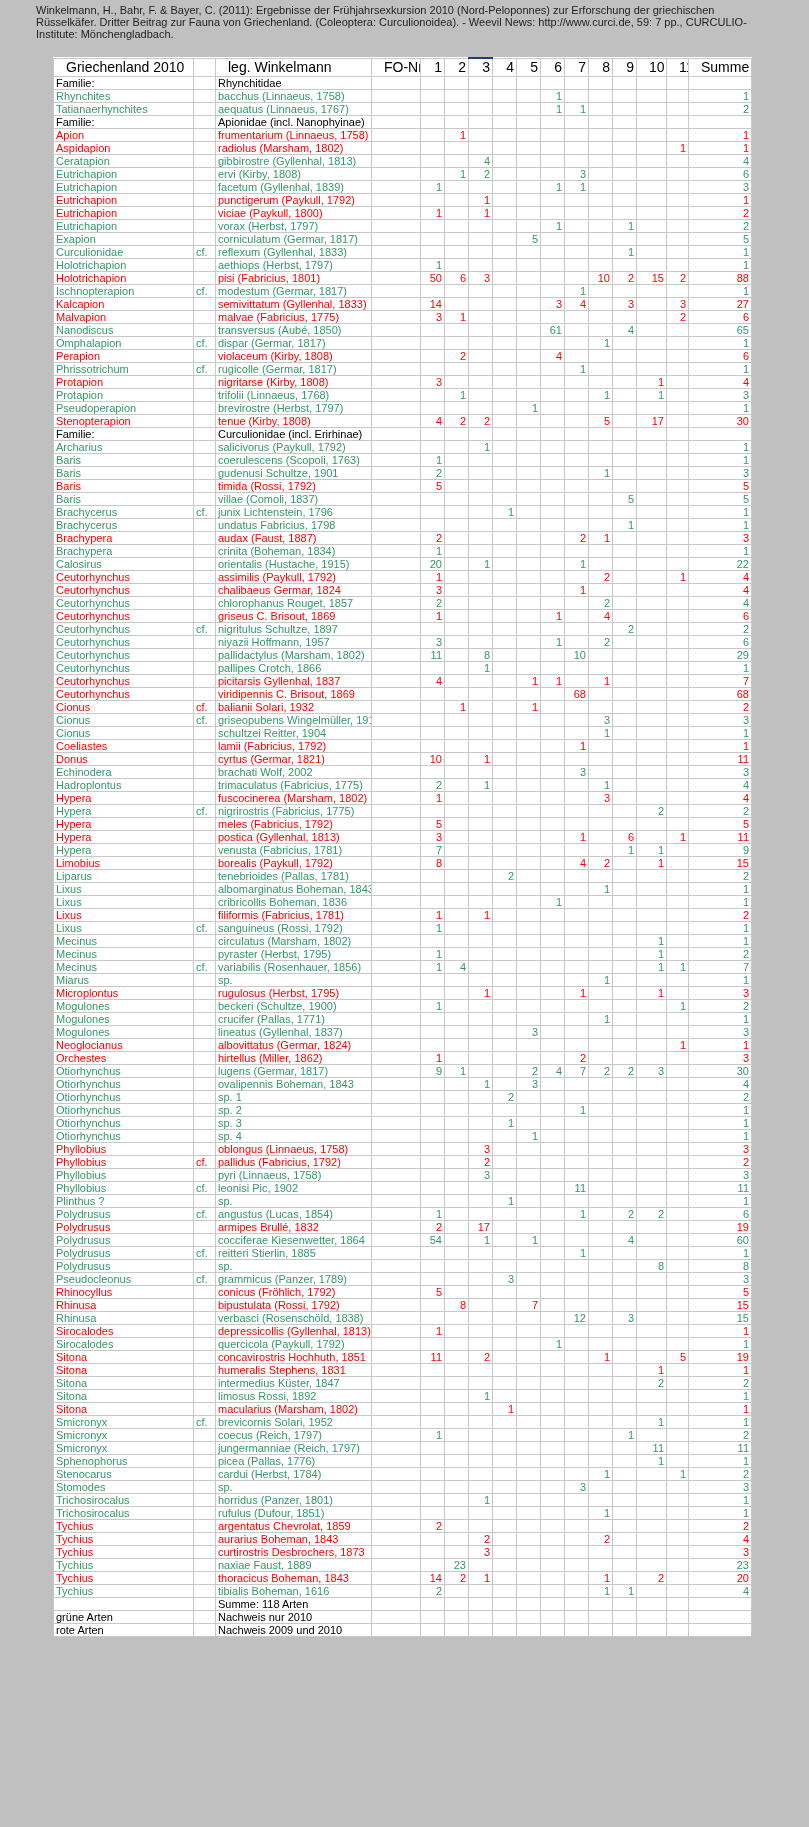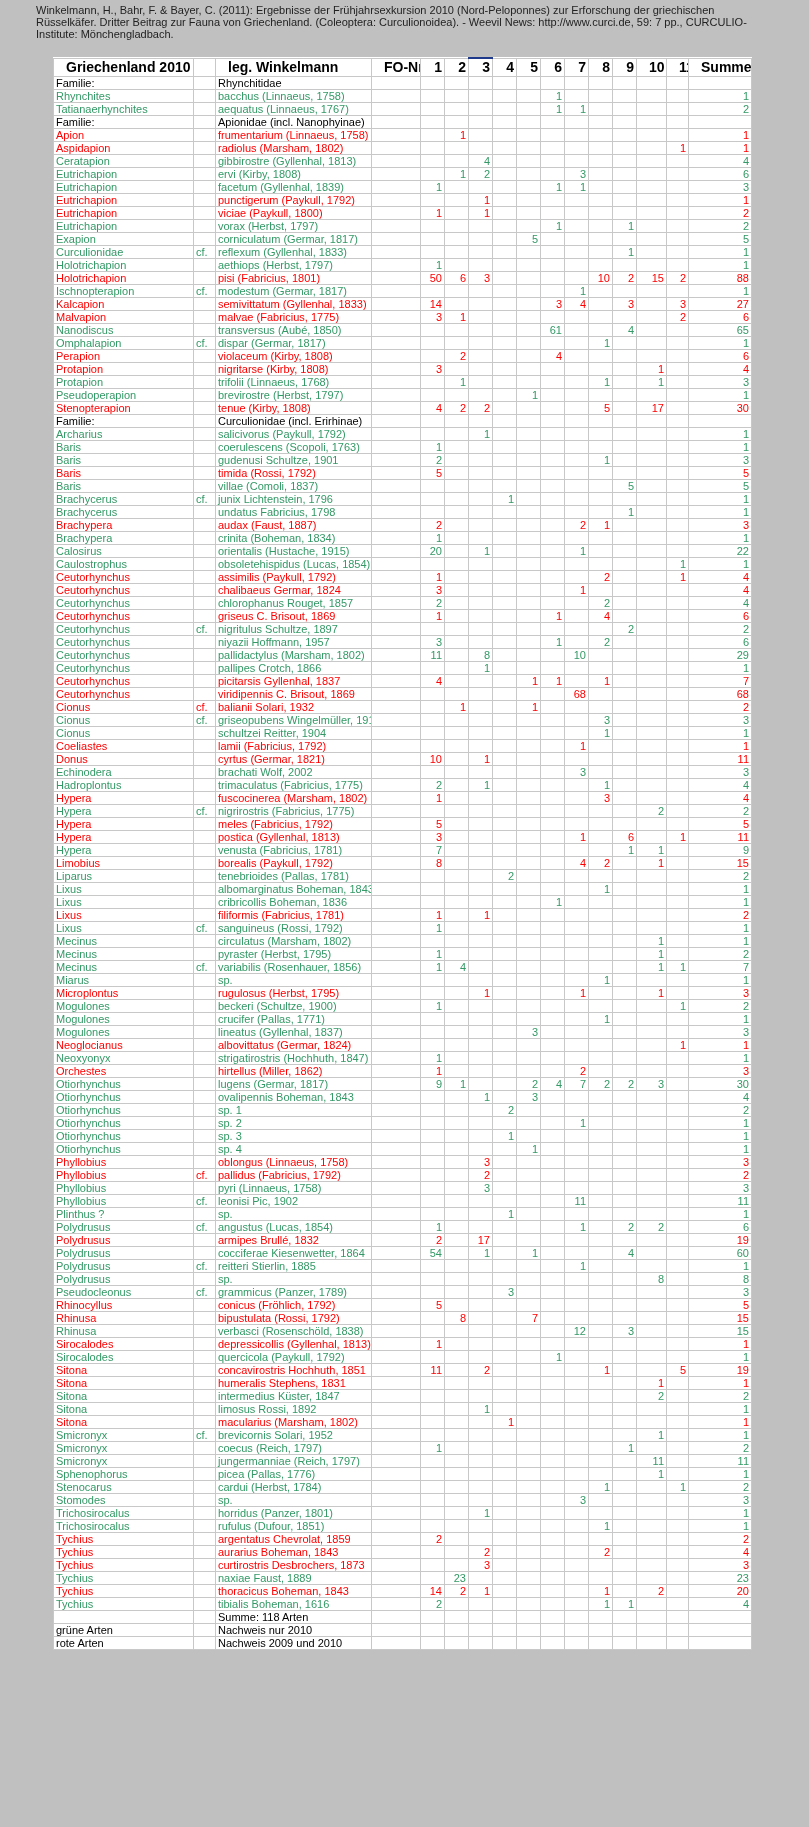--- a/index.html
+++ b/index.html
@@ -1,21 +1,21 @@
 <!DOCTYPE html>
 <html><head>
 <meta charset="utf-8">
 <style>
   html,body{margin:0;padding:0;}
   body{width:809px;height:1827px;background:#c0c0c0;font-family:"Liberation Sans",sans-serif;position:relative;overflow:hidden;}
   .citation{position:absolute;left:36px;top:4px;width:740px;font-size:11px;line-height:12px;color:#222;}
   table{position:absolute;left:53px;top:57px;border-collapse:collapse;background:#fff;table-layout:fixed;width:699px;}
   td{border:1px solid #c8c8c8;padding:0 2px;height:12px;font-size:11px;line-height:12px;white-space:nowrap;overflow:hidden;}
   td.num{text-align:right;}
-  tr.head td{font-weight:bold;font-size:14px;height:17px;line-height:17px;color:#000;padding-left:12px;}
+  tr.head td{font-weight:normal;font-size:14px;height:17px;line-height:17px;color:#000;padding-left:12px;}
   tr.head td.num{text-align:right;}
   tr.fam td{font-weight:normal;color:#000;}
   tr.g td{color:#339966;}
   tr.r td{color:#ff0000;}
   tr.plain td{color:#000;}
   col.c-gen{width:140px;} col.c-cf{width:22px;} col.c-sp{width:156px;} col.c-fo{width:49px;}
   col.c-n{width:24px;} col.c-n10{width:30px;} col.c-n11{width:22px;} col.c-sum{width:63px;}
 </style>
 </head>
 <body>
@@ -451,20 +451,38 @@
         <td class="num"></td>
         <td class="num"></td>
         <td class="num">4</td>
         <td class="num"></td>
         <td class="num"></td>
         <td class="num"></td>
         <td class="num"></td>
         <td class="num"></td>
         <td class="num">6</td>
       </tr>
+      <tr class="g">
+        <td>Phrissotrichum</td>
+        <td>cf.</td>
+        <td>rugicolle (Germar, 1817)</td>
+        <td></td>
+        <td class="num"></td>
+        <td class="num"></td>
+        <td class="num"></td>
+        <td class="num"></td>
+        <td class="num"></td>
+        <td class="num"></td>
+        <td class="num">1</td>
+        <td class="num"></td>
+        <td class="num"></td>
+        <td class="num"></td>
+        <td class="num"></td>
+        <td class="num">1</td>
+      </tr>
       <tr class="r">
         <td>Protapion</td>
         <td></td>
         <td>nigritarse (Kirby, 1808)</td>
         <td></td>
         <td class="num">3</td>
         <td class="num"></td>
         <td class="num"></td>
         <td class="num"></td>
         <td class="num"></td>
@@ -721,38 +739,20 @@
         <td class="num"></td>
         <td class="num"></td>
         <td class="num"></td>
         <td class="num">1</td>
         <td class="num"></td>
         <td class="num"></td>
         <td class="num"></td>
         <td class="num"></td>
         <td class="num">22</td>
       </tr>
-      <tr class="g">
-        <td>Caulostrophus</td>
-        <td></td>
-        <td>obsoletehispidus (Lucas, 1854)</td>
-        <td></td>
-        <td class="num"></td>
-        <td class="num"></td>
-        <td class="num"></td>
-        <td class="num"></td>
-        <td class="num"></td>
-        <td class="num"></td>
-        <td class="num"></td>
-        <td class="num"></td>
-        <td class="num"></td>
-        <td class="num"></td>
-        <td class="num">1</td>
-        <td class="num">1</td>
-      </tr>
       <tr class="r">
         <td>Ceutorhynchus</td>
         <td></td>
         <td>assimilis (Paykull, 1792)</td>
         <td></td>
         <td class="num">1</td>
         <td class="num"></td>
         <td class="num"></td>
         <td class="num"></td>
         <td class="num"></td>
@@ -1403,38 +1403,20 @@
         <td class="num"></td>
         <td class="num"></td>
         <td class="num"></td>
         <td class="num"></td>
         <td class="num"></td>
         <td class="num"></td>
         <td class="num"></td>
         <td class="num"></td>
         <td class="num"></td>
         <td class="num">1</td>
-        <td class="num">1</td>
-      </tr>
-      <tr class="g">
-        <td>Neoxyonyx</td>
-        <td></td>
-        <td>strigatirostris (Hochhuth, 1847)</td>
-        <td></td>
-        <td class="num">1</td>
-        <td class="num"></td>
-        <td class="num"></td>
-        <td class="num"></td>
-        <td class="num"></td>
-        <td class="num"></td>
-        <td class="num"></td>
-        <td class="num"></td>
-        <td class="num"></td>
-        <td class="num"></td>
-        <td class="num"></td>
         <td class="num">1</td>
       </tr>
       <tr class="r">
         <td>Orchestes</td>
         <td></td>
         <td>hirtellus (Miller, 1862)</td>
         <td></td>
         <td class="num">1</td>
         <td class="num"></td>
         <td class="num"></td>

